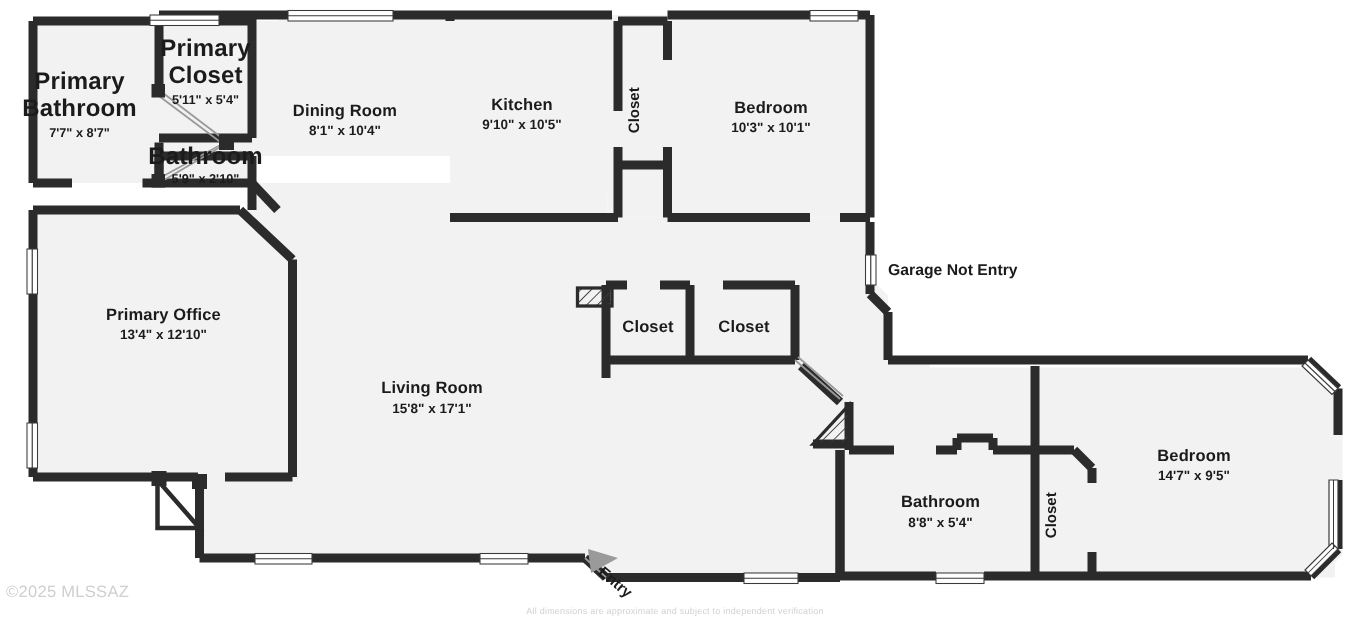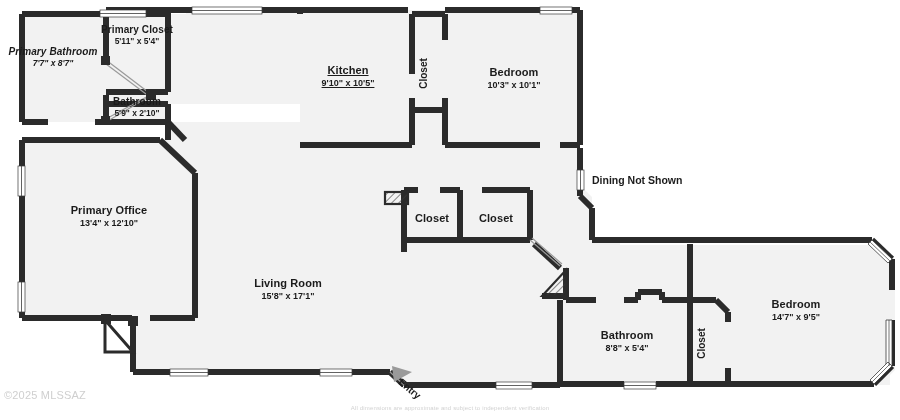--- a/index.html
+++ b/index.html
@@ -5,21 +5,21 @@
   html,body{margin:0;padding:0;background:#ffffff;}
   body{width:900px;height:420px;overflow:hidden;
        font-family:"Liberation Sans", sans-serif;}
   #plan-root{position:relative;width:900px;height:420px;background:#ffffff;}
   svg#floorplan{position:absolute;left:0;top:0;width:900px;height:420px;display:block;}
 
   .room-label{position:absolute;text-align:center;line-height:1.15;
               color:#1b1b1b;pointer-events:none;}
   .room-label .rl-name{font-size:11px;font-weight:bold;letter-spacing:.1px;display:block;}
   .room-label .rl-dim{font-size:9px;font-weight:bold;display:block;margin-top:1px;}
-  .room-label.small .rl-name{font-size:10px;}
+  .room-label.small .rl-name{font-size:16px;}
   .room-label.small .rl-dim{font-size:8.5px;}
 
   .vlabel{position:absolute;color:#1b1b1b;font-size:10px;font-weight:bold;
           transform-origin:50% 50%;white-space:nowrap;pointer-events:none;}
 
   .note-label{position:absolute;font-size:10.5px;font-weight:bold;color:#1b1b1b;
               white-space:nowrap;pointer-events:none;}
 
   .entry-label{position:absolute;font-size:10px;font-weight:bold;color:#1b1b1b;
                white-space:nowrap;transform:rotate(40deg);transform-origin:0 50%;
@@ -246,52 +246,56 @@
       <rect x="385" y="192" width="23" height="12" fill="url(#hatch)" stroke="#2b2b2b" stroke-width="2.2"></rect>
       <polygon points="542,296 566,270 566,296" fill="url(#hatch)" stroke="#2b2b2b" stroke-width="2.2"></polygon>
       <polygon points="105,320 133,352 105,352" fill="#ffffff" stroke="#2b2b2b" stroke-width="3"></polygon>
     </g>
 
     <g>
       <polygon points="392,366 412,372 394,382" fill="#9a9a9a"></polygon>
     </g>
   </svg>
 
-  <div class="room-label small" style="left:6px;top:46px;width:94px;font-style:italic;">
+  <div class="room-label small" style="left:6px;top:46px;width:94px;">
     <span class="rl-name">Primary Bathroom</span>
     <span class="rl-dim">7'7" x 8'7"</span>
   </div>
 
   <div class="room-label small" style="left:88px;top:24px;width:98px;">
     <span class="rl-name">Primary Closet</span>
     <span class="rl-dim">5'11" x 5'4"</span>
   </div>
 
   <div class="room-label small" style="left:88px;top:96px;width:98px;">
     <span class="rl-name">Bathroom</span>
     <span class="rl-dim">5'9" x 2'10"</span>
   </div>
 
-
-  <div class="room-label" style="left:292px;top:64px;width:112px;text-decoration:underline;">
+  <div class="room-label" style="left:170px;top:68px;width:120px;">
+    <span class="rl-name">Dining Room</span>
+    <span class="rl-dim">8'1" x 10'4"</span>
+  </div>
+
+  <div class="room-label" style="left:292px;top:64px;width:112px;">
     <span class="rl-name">Kitchen</span>
     <span class="rl-dim">9'10" x 10'5"</span>
   </div>
 
   <div class="room-label" style="left:458px;top:66px;width:112px;">
     <span class="rl-name">Bedroom</span>
     <span class="rl-dim">10'3" x 10'1"</span>
   </div>
 
   <div class="room-label" style="left:36px;top:204px;width:146px;">
     <span class="rl-name">Primary Office</span>
     <span class="rl-dim">13'4" x 12'10"</span>
   </div>
 
-  <div class="room-label" style="left:228px;top:253px;width:120px;margin-top:24px;">
+  <div class="room-label" style="left:228px;top:253px;width:120px;">
     <span class="rl-name">Living Room</span>
     <span class="rl-dim">15'8" x 17'1"</span>
   </div>
 
 
   <div class="room-label" style="left:572px;top:329px;width:110px;">
     <span class="rl-name">Bathroom</span>
     <span class="rl-dim">8'8" x 5'4"</span>
   </div>
 
@@ -305,21 +309,21 @@
   <div class="vlabel" style="left:686px;top:338px;transform:rotate(-90deg);">Closet</div>
 
   <div class="room-label" style="left:398px;top:212px;width:68px;">
     <span class="rl-name">Closet</span>
   </div>
 
   <div class="room-label" style="left:462px;top:212px;width:68px;">
     <span class="rl-name">Closet</span>
   </div>
 
-  <div class="note-label" style="left:592px;top:174px;">Dining Not Shown</div>
+  <div class="note-label" style="left:592px;top:174px;">Garage Not Entry</div>
 
   <div class="entry-label" style="left:400px;top:375px;">Entry</div>
 
   <div class="watermark">©2025 MLSSAZ</div>
 
   <div class="footer-note">All dimensions are approximate and subject to independent verification</div>
 
 </div>
 
 </body></html>

